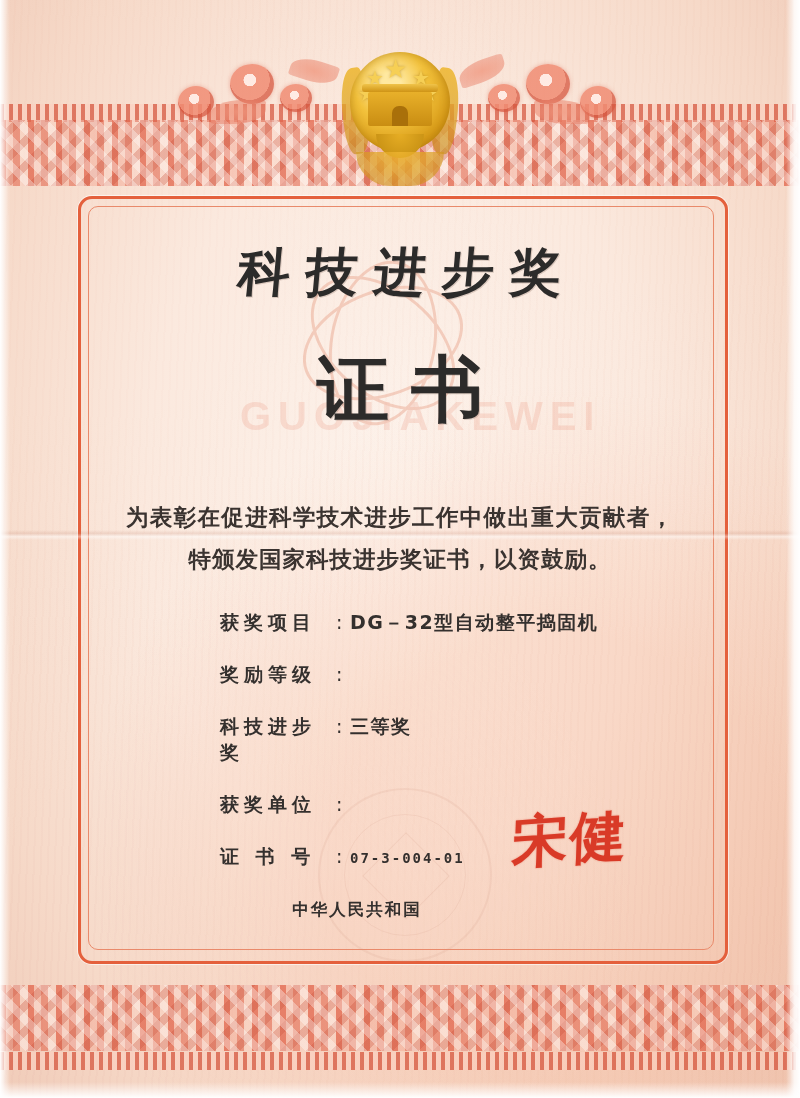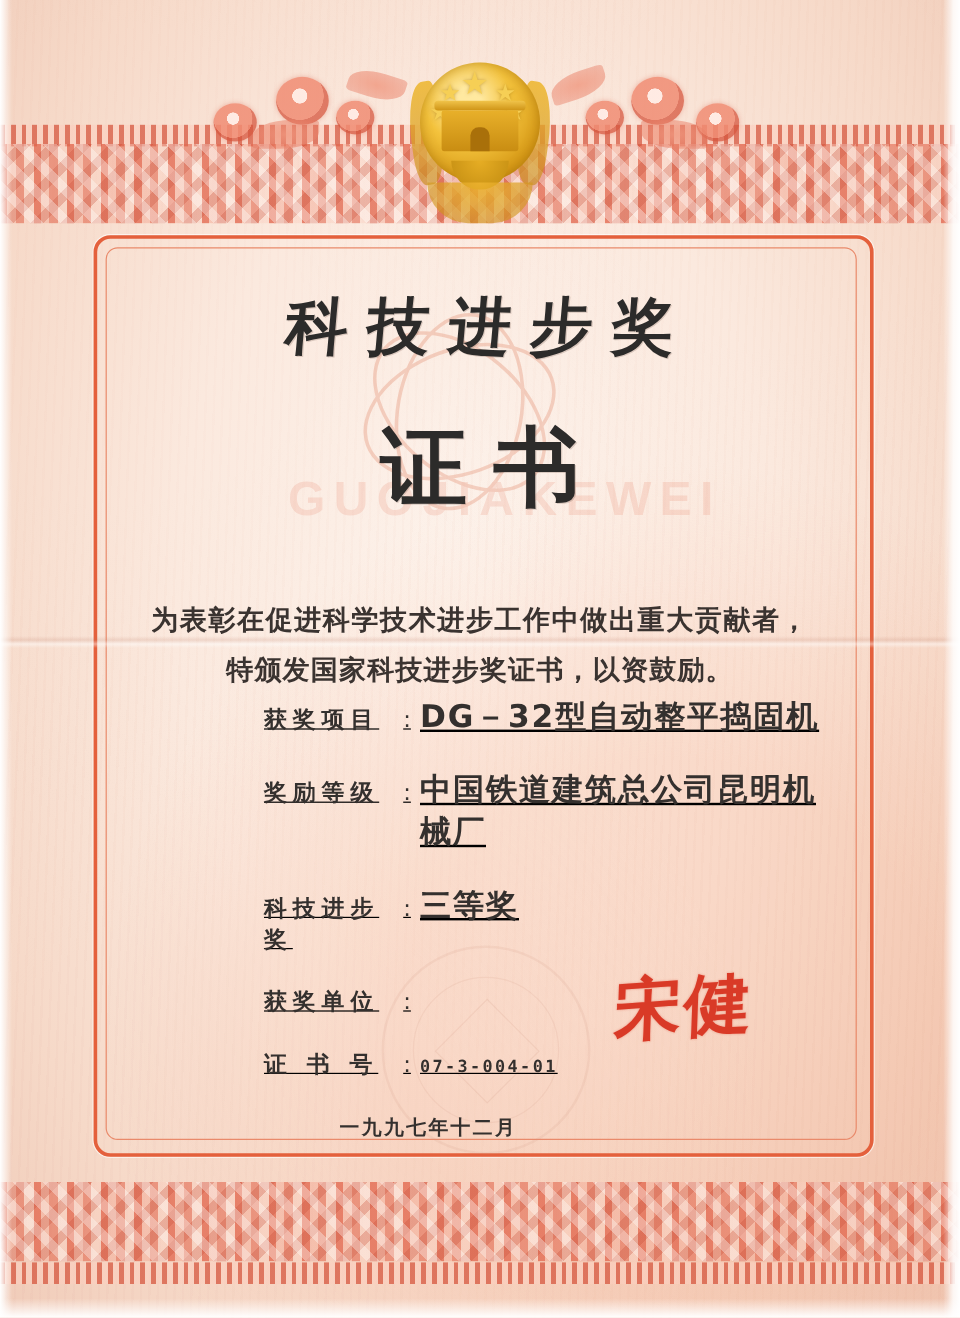--- a/index.html
+++ b/index.html
@@ -293,43 +293,43 @@
     font-family: "DejaVu Sans", sans-serif;
     font-size: 22.5px;
     line-height: 42px;
     color: #3a3330;
     text-align: justify;
     text-align-last: center;
     letter-spacing: 1px;
     font-weight: 600;
   }
   .fields {
+    margin-top: 30px;
     padding-left: 112px;
-    text-decoration: underline;
   }
   .field-row {
     display: flex;
     align-items: baseline;
     margin-bottom: 26px;
     font-family: "DejaVu Sans", sans-serif;
     color: #34302e;
   }
   .field-label {
     width: 116px;
     flex: 0 0 116px;
     font-size: 19px;
     letter-spacing: 5px;
     font-weight: 600;
   }
   .field-colon {
     flex: 0 0 14px;
     font-size: 19px;
   }
   .field-value {
-    font-size: 26px;
+    font-size: 19px;
     letter-spacing: 1.5px;
     font-weight: 600;
   }
   .field-value.mono {
     font-family: "DejaVu Sans Mono", monospace;
     letter-spacing: 2px;
     font-size: 14px;
   }
   .signer {
     margin-top: 12px;
@@ -445,21 +445,20 @@
 
       <div class="field-row">
         <span class="field-label">获奖项目</span>
         <span class="field-colon">:</span>
         <span class="field-value">DG－32型自动整平捣固机</span>
       </div>
 
       <div class="field-row">
         <span class="field-label">奖励等级</span>
         <span class="field-colon">:</span>
-        <span class="field-value">中国铁道建筑总公司昆明机械厂</span>
       </div>
 
       <div class="field-row">
         <span class="field-label">科技进步奖</span>
         <span class="field-colon">:</span>
         <span class="field-value">三等奖</span>
       </div>
 
       <div class="field-row">
         <span class="field-label">获奖单位</span>
@@ -468,21 +467,21 @@
 
       <div class="field-row">
         <span class="field-label">证 书 号</span>
         <span class="field-colon">:</span>
         <span class="field-value mono">07-3-004-01</span>
       </div>
 
     </div>
 
     <div class="signer">
-      <div>一九九七年十二月</div>
+      <div>中华人民共和国</div>
     </div>
 
     <div class="signature">宋健</div>
 
   </div>
 
   <div class="fold-crease" style="top:530px;"></div>
   <div class="scan-edge-left"></div>
   <div class="scan-edge-right"></div>
   <div class="scan-edge-bottom"></div>

